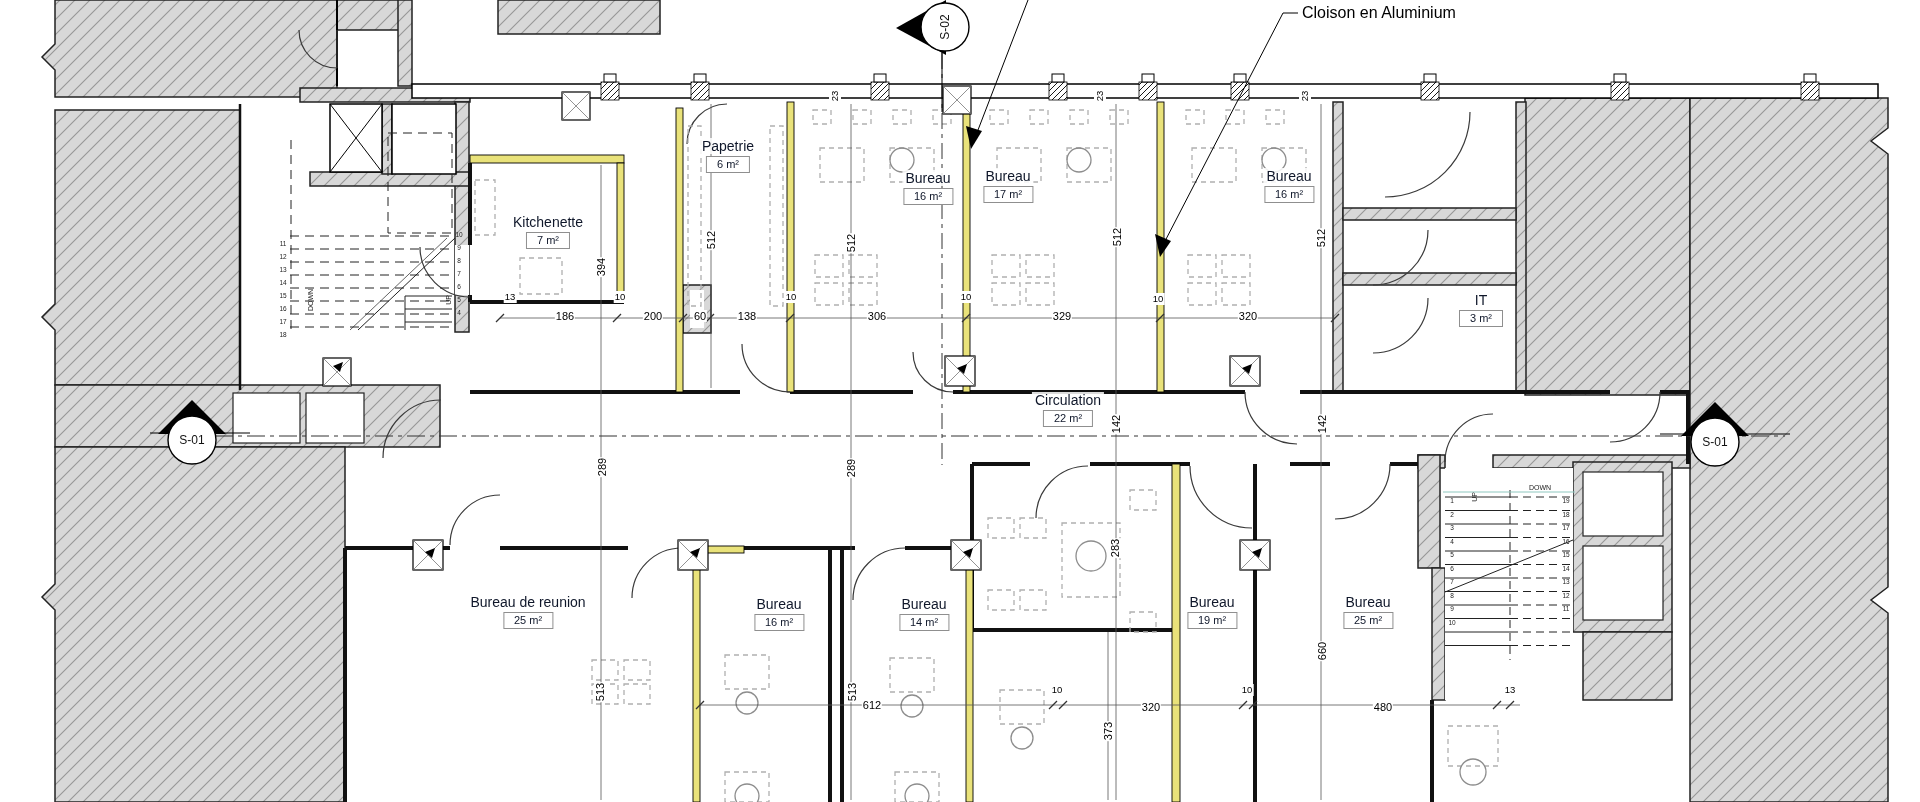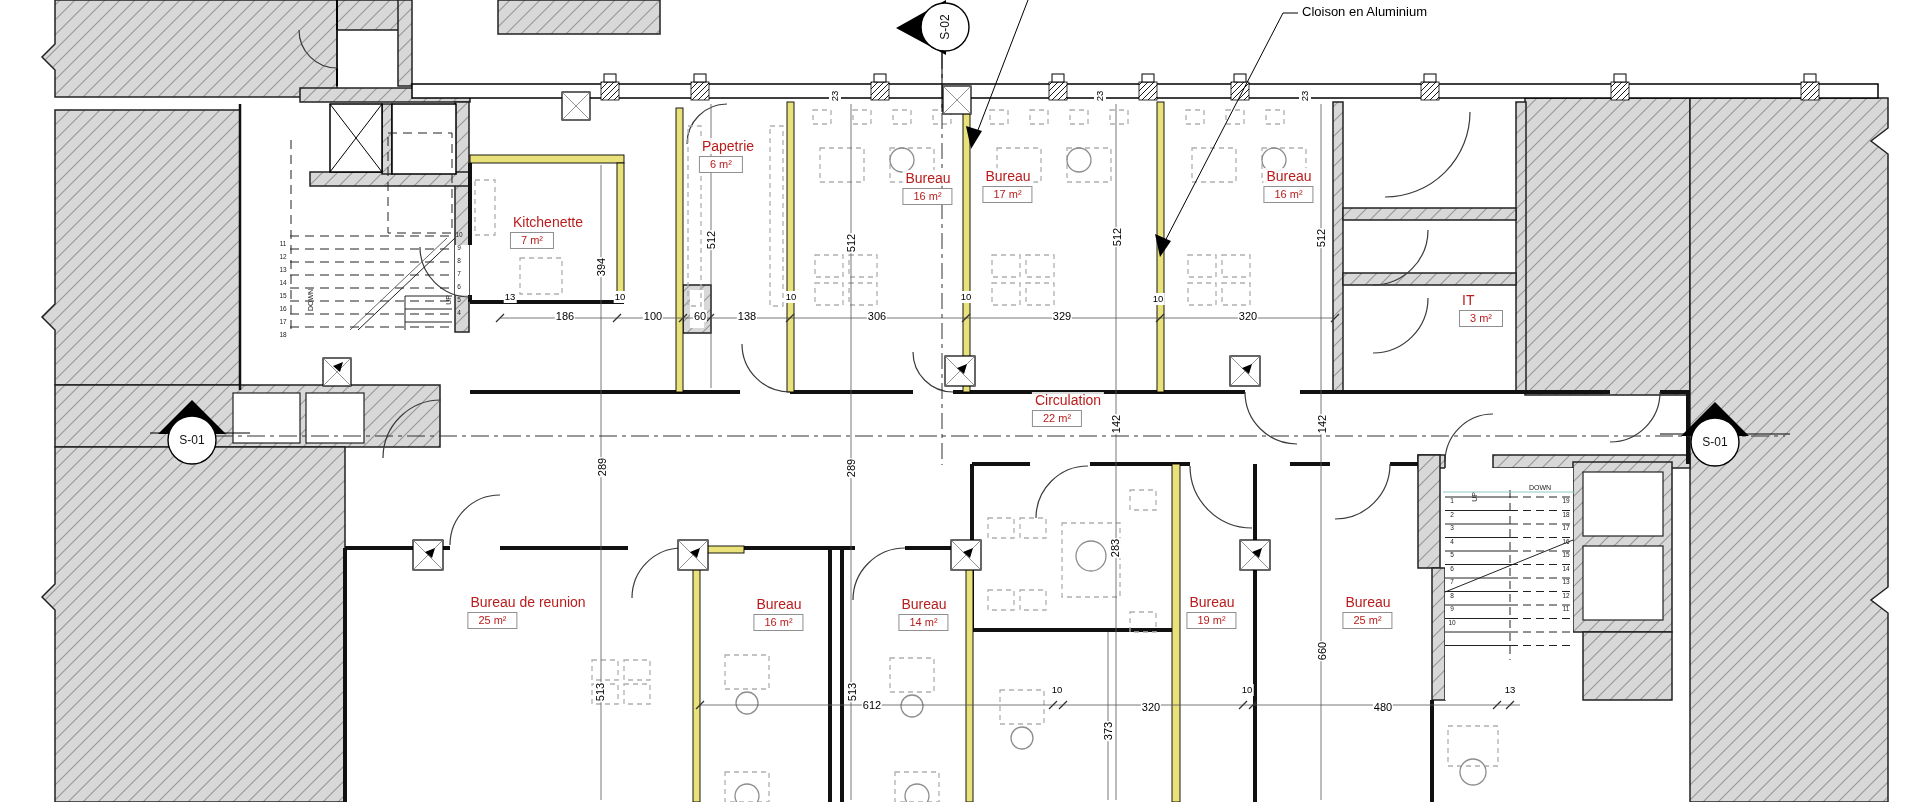--- a/index.html
+++ b/index.html
@@ -1,30 +1,30 @@
 <!DOCTYPE html>
 <html><head>
 <meta charset="utf-8">
 <style>
   html,body{margin:0;padding:0;background:#fff;}
   .stage{position:relative;width:1920px;height:802px;background:#fff;overflow:hidden;
          font-family:"Liberation Sans",sans-serif;}
   .stage svg{position:absolute;left:0;top:0;}
-  .lbl{position:absolute;transform:translate(-50%,0);text-align:left;color:#b91c1c;white-space:nowrap;z-index:30;}
+  .lbl{position:absolute;transform:translate(-50%,0);text-align:center;color:#0f172a;white-space:nowrap;z-index:30;}
   .lbl .nm{font-size:14px;background:rgba(255,255,255,.85);padding:0 3px;}
   .lbl .area{display:inline-block;border:1px solid #8f8f8f;background:#fff;padding:0 10px;
              font-size:11px;margin-top:2px;line-height:15px;}
   .dim{position:absolute;transform:translate(-50%,-50%);font-size:11px;background:#fff;
        padding:0 1px;color:#000;white-space:nowrap;z-index:25;line-height:12px;}
   .dim.v{transform:translate(-50%,-50%) rotate(-90deg);}
   .dim.sm{font-size:9.5px;}
   .stair-num{position:absolute;transform:translate(-50%,-50%);font-size:6.5px;color:#222;z-index:22;}
   .updown{position:absolute;font-size:7px;color:#222;transform:translate(-50%,-50%);z-index:22;white-space:nowrap;}
   .updown.v{transform:translate(-50%,-50%) rotate(-90deg);}
-  .annot{position:absolute;font-size:13px;color:#000;z-index:30;white-space:nowrap;text-align:right;}
+  .annot{position:absolute;font-size:16px;color:#000;z-index:30;white-space:nowrap;text-align:right;}
   .smarker-label{font-size:12px;fill:#111;}
 </style>
 </head>
 <body>
 
 <div class="stage">
 
 <svg width="1920" height="802" viewBox="0 0 1920 802">
   <defs>
     <pattern id="hb" width="15" height="15" patternUnits="userSpaceOnUse">
@@ -336,21 +336,21 @@
   <div class="nm">Bureau</div><span class="area">14 m²</span></div>
 <div class="lbl" style="left:1212px;top:594px">
   <div class="nm">Bureau</div><span class="area">19 m²</span></div>
 <div class="lbl" style="left:1368px;top:594px">
   <div class="nm">Bureau</div><span class="area">25 m²</span></div>
 
 <div class="annot" style="left:1302px;top:4px">Cloison en Aluminium</div>
 
 <span class="dim sm" style="left:510px;top:297px">13</span>
 <span class="dim" style="left:565px;top:316px">186</span>
-<span class="dim" style="left:653px;top:316px">100</span>
+<span class="dim" style="left:653px;top:316px">200</span>
 <span class="dim" style="left:700px;top:316px">60</span>
 <span class="dim" style="left:747px;top:316px">138</span>
 <span class="dim" style="left:877px;top:316px">306</span>
 <span class="dim" style="left:1062px;top:316px">329</span>
 <span class="dim" style="left:1248px;top:316px">320</span>
 <span class="dim sm" style="left:620px;top:297px">10</span>
 <span class="dim sm" style="left:791px;top:297px">10</span>
 <span class="dim sm" style="left:966px;top:297px">10</span>
 <span class="dim sm" style="left:1158px;top:299px">10</span>
 

